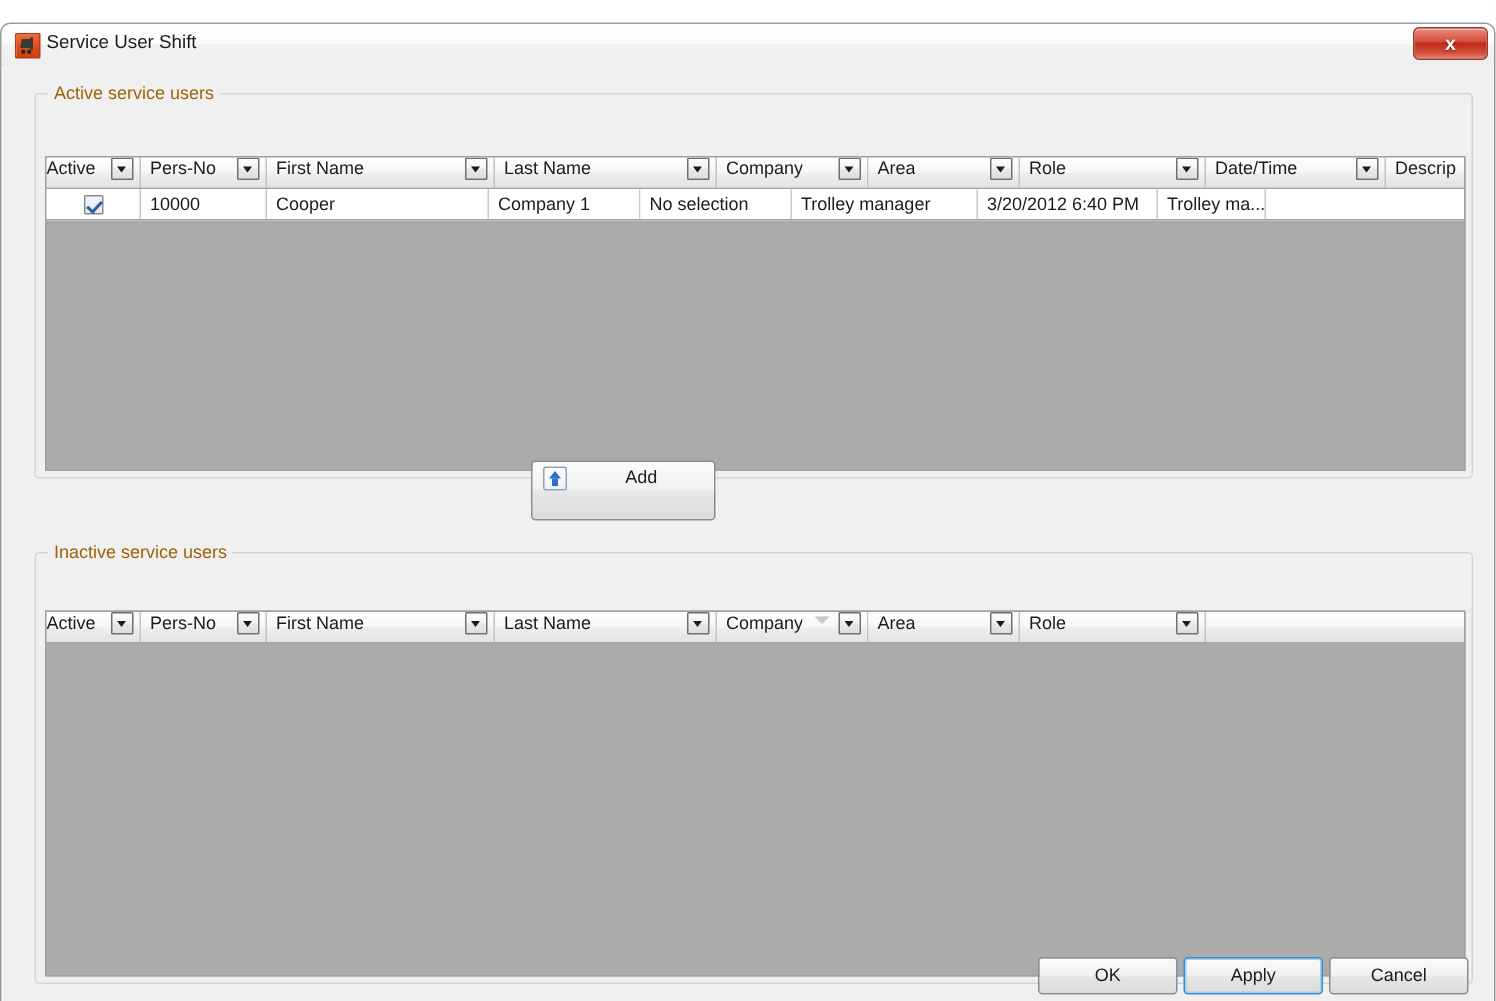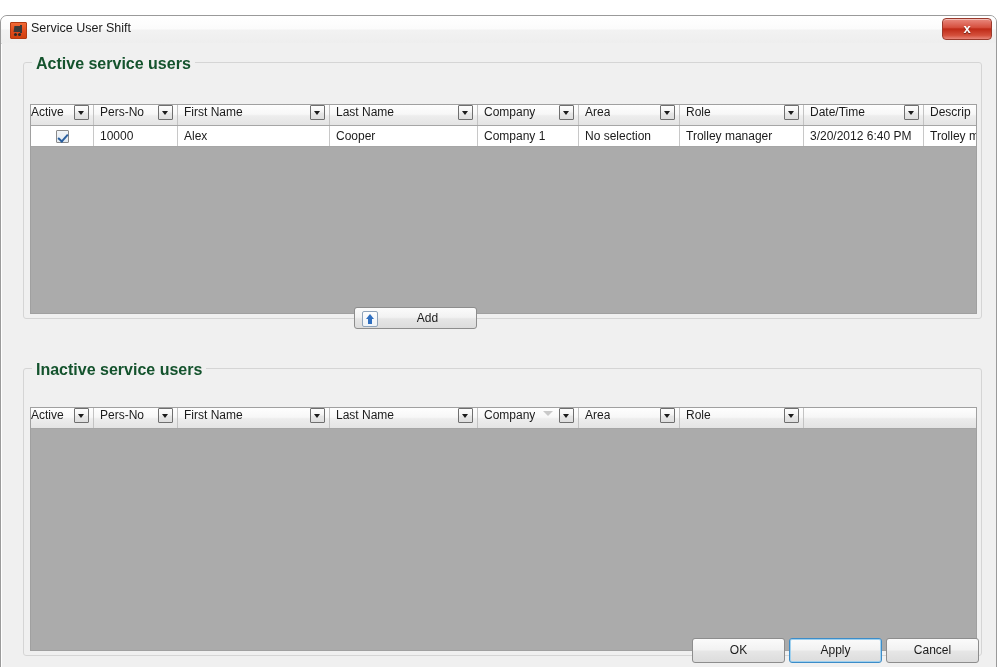--- a/index.html
+++ b/index.html
@@ -118,24 +118,23 @@
     box-sizing: border-box;
     border: 1px solid #d5d5d5;
     border-radius: 3px;
     background: transparent;
   }
   .groupbox-label {
     position: absolute;
     top: -8px; left: 8px;
     padding: 0 4px;
     background: #f0f0f0;
-    font-size: 16px;
-    color: #14532d;
+    font-size: 12px;
+    color: #a16207;
     white-space: nowrap;
-    font-weight: bold;
   }
 
   #gb-active { left: 21px; top: 19px; width: 959px; height: 257px; }
   #gb-inactive { left: 21px; top: 297px; width: 959px; height: 288px; margin-top: 28px; }
 
   
   .grid {
     position: absolute;
     box-sizing: border-box;
     background: #ababab;
@@ -272,21 +271,21 @@
     color: #1b1b1b;
     cursor: pointer;
     text-align: center;
     line-height: 21px;
     padding: 0;
   }
   .btn.default {
     border: 1px solid #3c8cc8;
     box-shadow: 0 0 0 1px #9fd0ee inset;
   }
-  #btn-add { left: 352px; top: 264px; width: 123px; height: 22px; }
+  #btn-add { left: 352px; top: 264px; width: 123px; height: 40px; }
   #btn-remove { left: 521px; top: 264px; width: 123px; height: 23px; }
 
   .arrow-icon {
     position: absolute;
     width: 16px; height: 16px;
     top: 3px;
     box-sizing: border-box;
     background: linear-gradient(to bottom, #fdfdfd, #eef3f8);
     border: 1px solid #8fa4bb;
     border-radius: 2px;
@@ -402,21 +401,20 @@
               <span class="spacer"></span>
               <span class="filter-btn"></span>
             </div>
           </div>
         <div class="grid-body" id="body-active">
             <div class="grid-row">
               <div class="dcell center" style="width: 63px; flex: 0 0 63px;">
                 <span class="cbx checked"></span>
               </div>
               <div class="dcell" style="width: 84px; flex: 0 0 84px;">10000</div>
-              <div class="dcell" style="width: 152px; flex: 0 0 152px;">Alex</div>
               <div class="dcell" style="width: 148px; flex: 0 0 148px;">Cooper</div>
               <div class="dcell" style="width: 101px; flex: 0 0 101px;">Company 1</div>
               <div class="dcell" style="width: 101px; flex: 0 0 101px;">No selection</div>
               <div class="dcell" style="width: 124px; flex: 0 0 124px;">Trolley manager</div>
               <div class="dcell" style="width: 120px; flex: 0 0 120px;">3/20/2012 6:40 PM</div>
               <div class="dcell" style="width: 72px; flex: 0 0 72px;">Trolley ma...</div>
             </div>
           </div>
       </div>
     </div>

